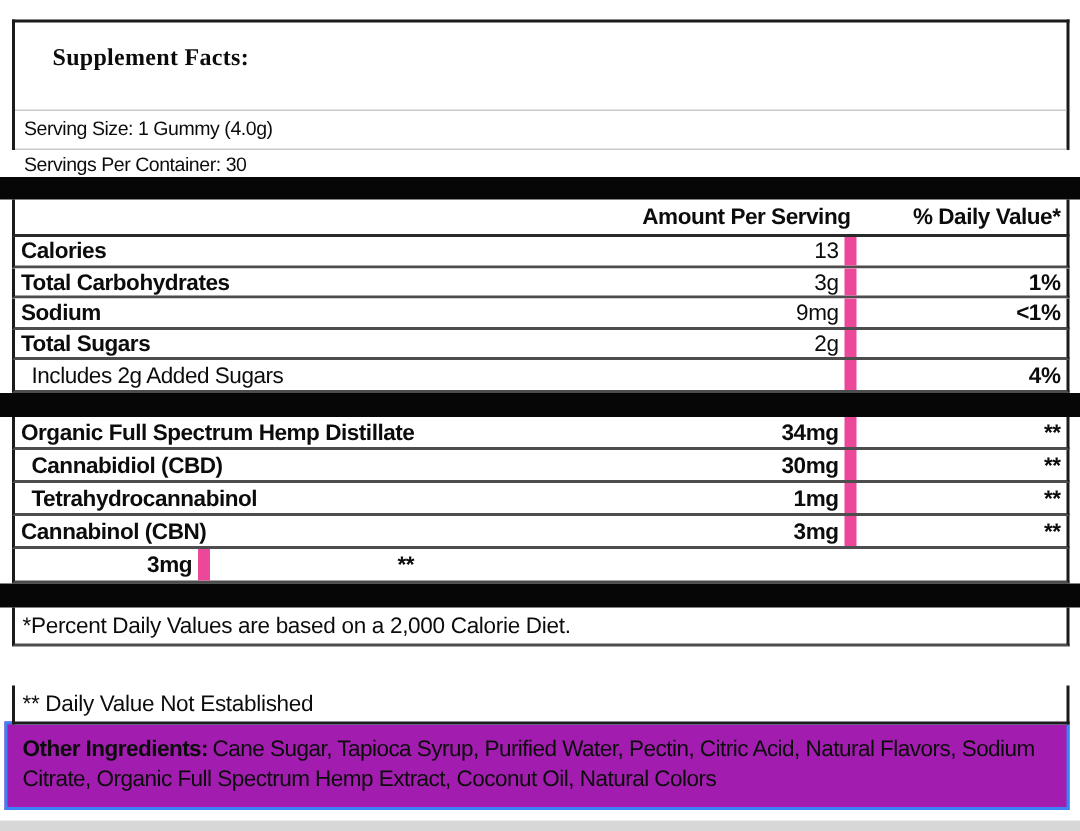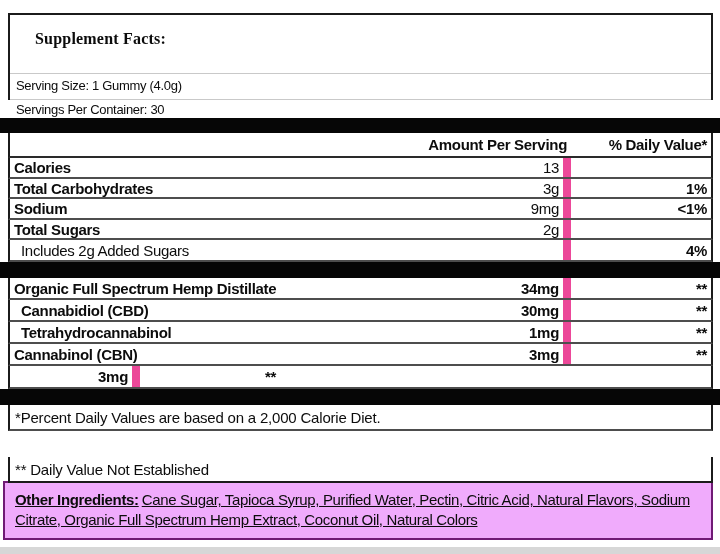--- a/index.html
+++ b/index.html
@@ -57,22 +57,22 @@
   .r-hemp{top:278px;height:22px;}
   .r-cbd{top:300px;height:22px;}
   .r-thc{top:322px;height:22px;}
   .r-cbn{top:344px;height:22px;}
   .r-mel{top:366px;height:23px;}
   .r-f1{top:405px;height:26px;}
   .r-f2{top:457px;height:26px;}
   
   .oibox{
     position:absolute;left:3px;top:481px;width:710px;height:59px;box-sizing:border-box;
-    border:2px solid #701a75;background:#f0abfc;padding:7px 10px;
-    font-size:15px;line-height:20px;letter-spacing:-0.35px;text-decoration:underline;
+    border:2px solid #3b82f6;background:#a21caf;padding:7px 10px;
+    font-size:15px;line-height:20px;letter-spacing:-0.35px;
   }
   .oi-label{font-weight:bold;margin-right:3px;}
   .bottom-shade{position:absolute;left:0;top:547px;width:720px;height:7px;background:#d7d7d7;}
 </style>
 </head>
 <body>
 
 <div class="topbox">
   <div class="sf-title">Supplement Facts:</div>
   <div class="faint-rule rule1"></div>

